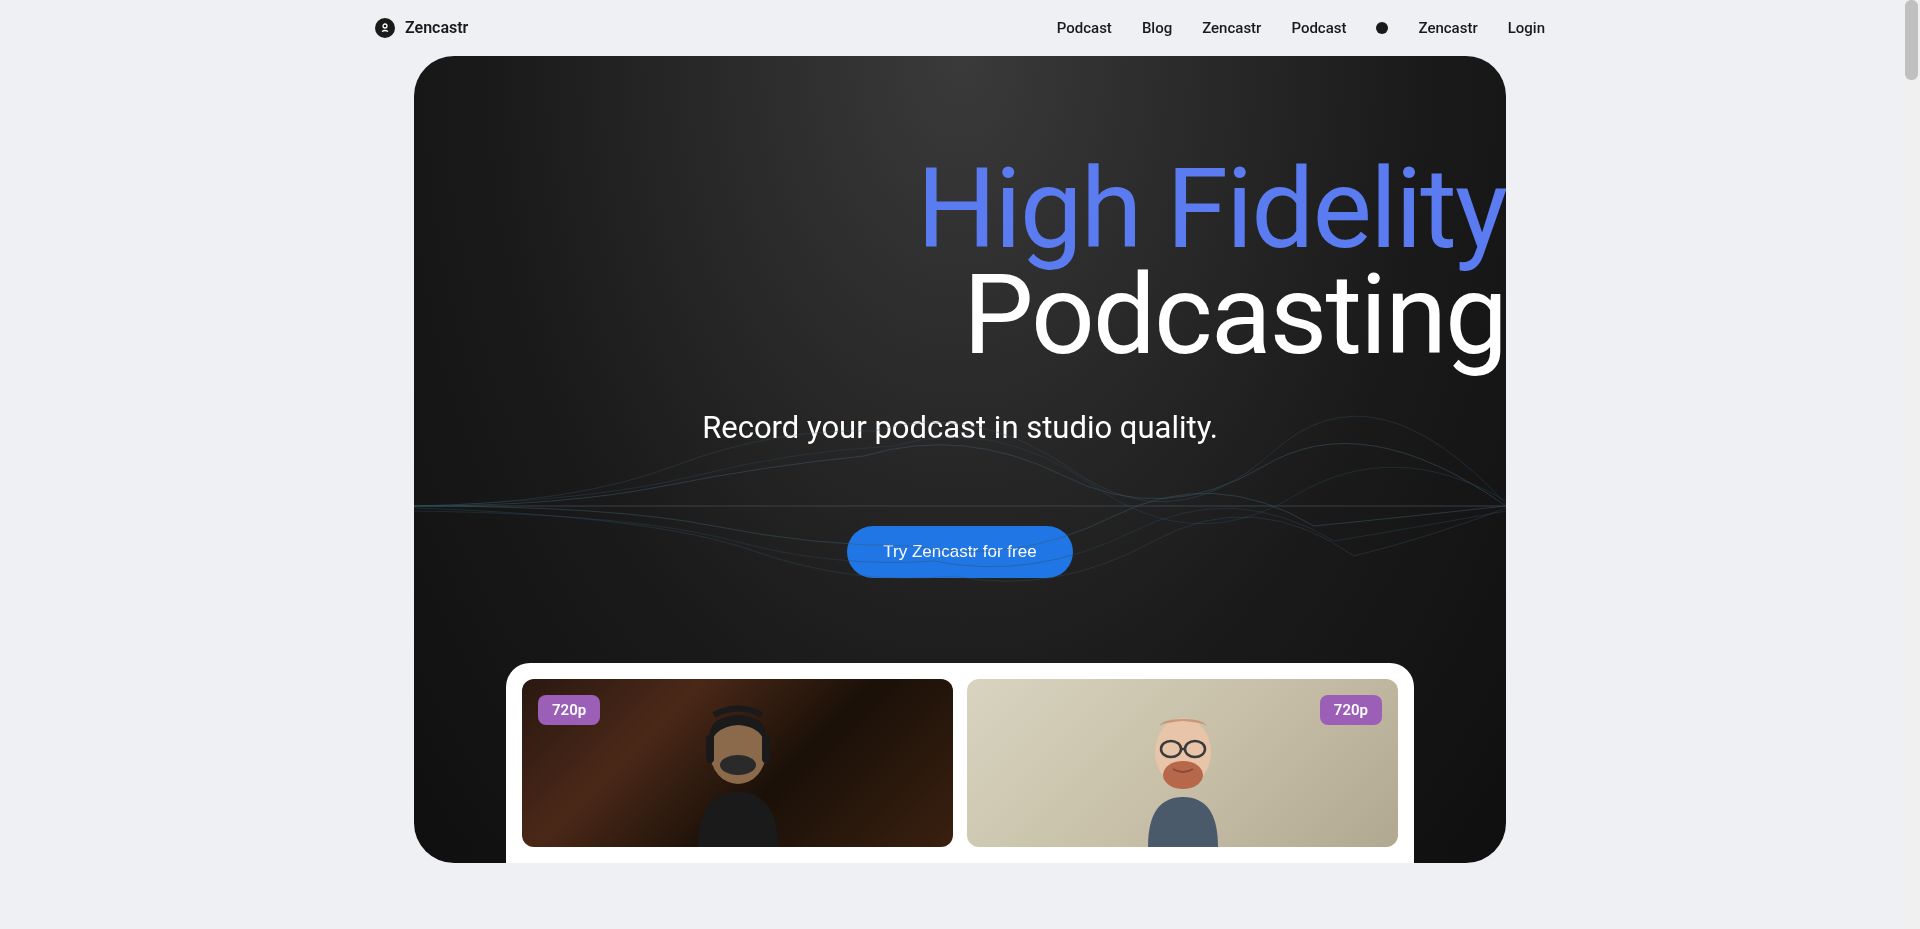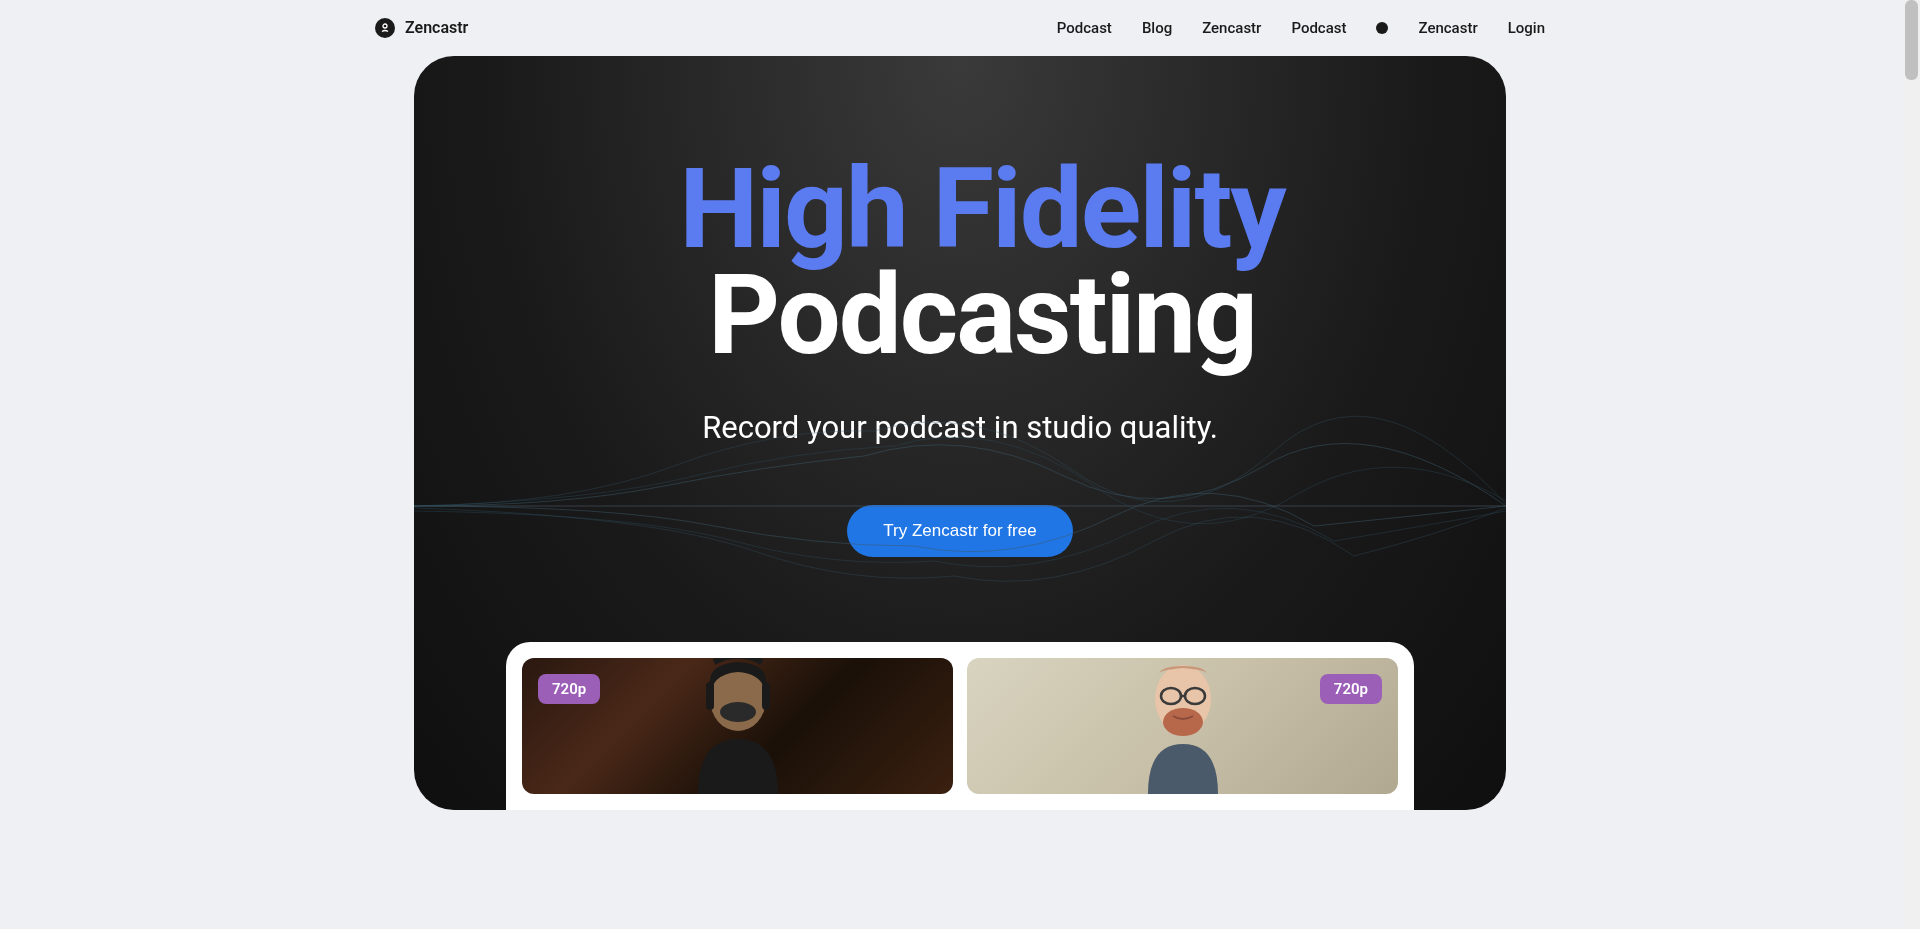--- a/index.html
+++ b/index.html
@@ -74,23 +74,23 @@
       margin: 0 auto;
       background: radial-gradient(ellipse at center top, #3a3a3a 0%, #1a1a1a 60%, #0f0f0f 100%);
       border-radius: 40px;
       padding-top: 100px;
       padding-bottom: 0;
       overflow: hidden;
       position: relative;
     }
 
     .hero-title {
-      text-align: center;
+      text-align: right;
       font-size: 112px;
-      font-weight: 700;
+      font-weight: 400;
       line-height: 0.95;
       letter-spacing: -2px;
       padding-left: 44px;
     }
 
     .hero-title-line1 {
       color: #5b7bf0;
       display: block;
     }
 
@@ -102,21 +102,21 @@
     .hero-subtitle {
       text-align: center;
       color: #ffffff;
       font-size: 31px;
       font-weight: 400;
       margin-top: 40px;
     }
 
     .cta-button {
       display: block;
-      margin: 59px auto 0;
+      margin: 80px auto 0;
       background-color: #2176e5;
       color: #ffffff;
       border: none;
       padding: 16px 36px;
       font-size: 17px;
       font-weight: 500;
       border-radius: 50px;
       cursor: pointer;
     }
 
@@ -145,21 +145,21 @@
       gap: 14px;
       position: relative;
       z-index: 2;
     }
 
     .video-tile {
       flex: 1;
       position: relative;
       border-radius: 12px;
       overflow: hidden;
-      height: 136px;
+      height: 168px;
     }
 
     .video-tile-1 {
       background: linear-gradient(135deg, #2a1810 0%, #4a2818 30%, #1a1008 60%, #3a2010 100%);
     }
 
     .video-tile-2 {
       background: linear-gradient(135deg, #d8d4c0 0%, #c8c0a8 50%, #b0a890 100%);
     }
 

